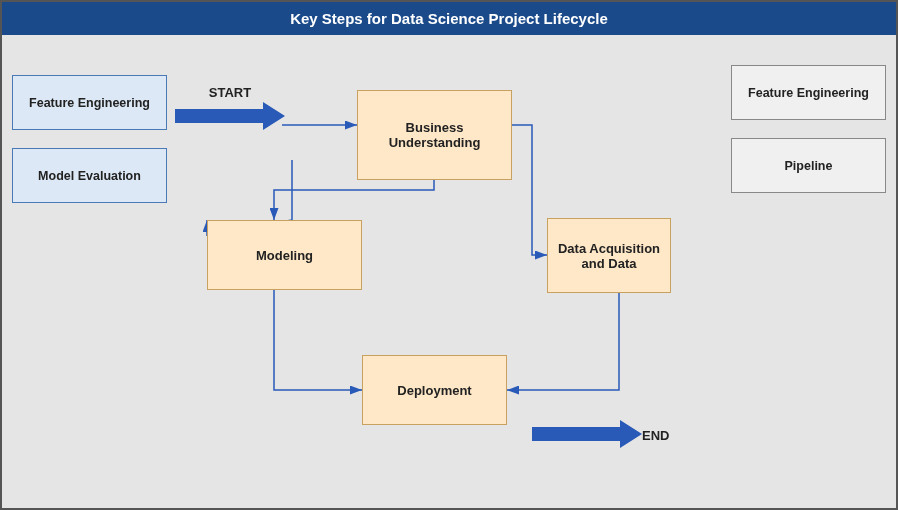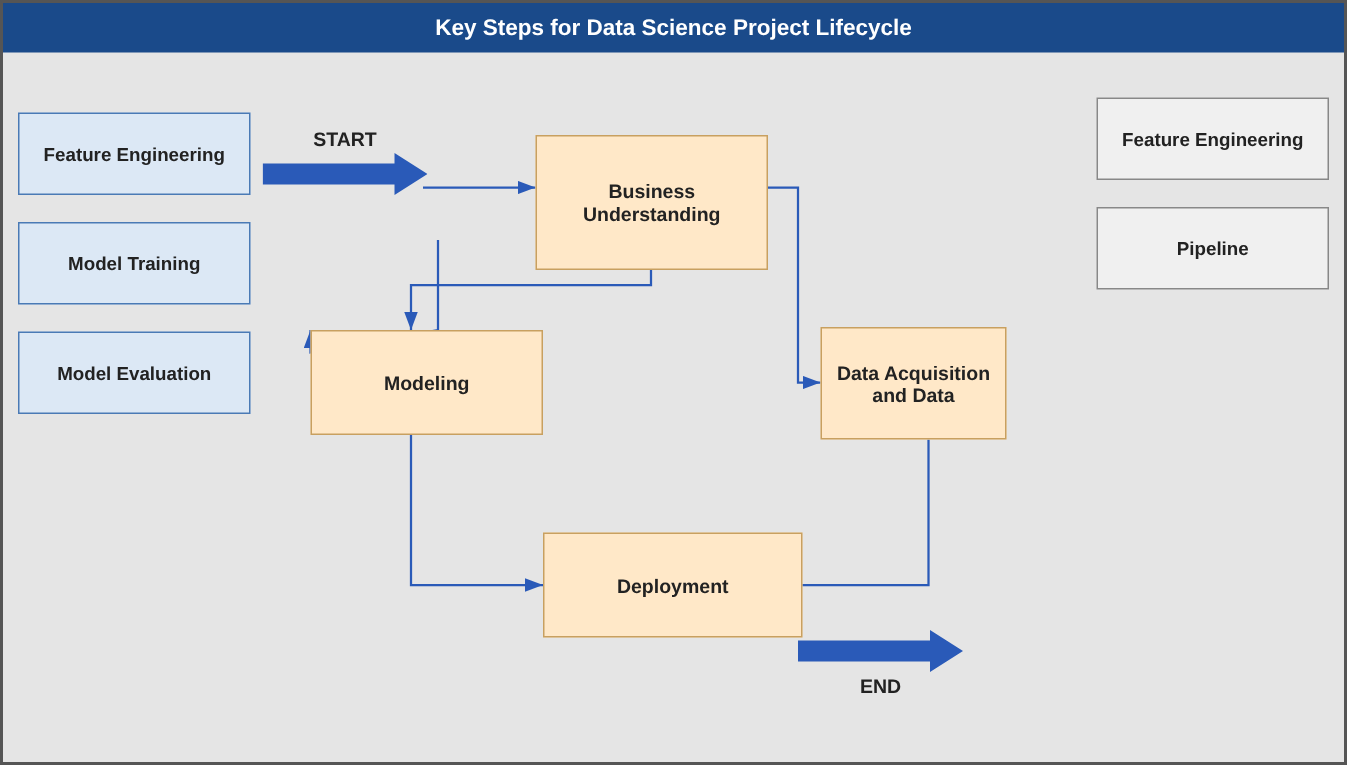--- a/index.html
+++ b/index.html
@@ -112,21 +112,21 @@
     
     #data-acq {
       width: 124px;
       height: 75px;
       left: 545px;
       top: 183px;
     }
 
     
     #deployment {
-      width: 173px;
+      width: 145px;
       height: 70px;
       left: 360px;
       top: 320px;
     }
 
     
     .start-arrow {
       position: absolute;
       left: 173px;
       top: 50px;
@@ -146,21 +146,21 @@
       background: #2a5ab8;
       clip-path: polygon(0 25%, 80% 25%, 80% 0%, 100% 50%, 80% 100%, 80% 75%, 0 75%);
     }
 
     
     .end-arrow-container {
       position: absolute;
       left: 530px;
       top: 385px;
       display: flex;
-      flex-direction: column;
+      flex-direction: row;
       align-items: center;
     }
     .end-label {
       font-size: 13px;
       font-weight: bold;
       color: #222;
       margin-top: 2px;
     }
     .arrow-right-blue-end {
       width: 110px;
@@ -215,23 +215,20 @@
     <div class="start-arrow">
       <span class="start-label">START</span>
       <div class="arrow-right-blue"></div>
     </div>
 
     <div class="left-col">
       <div class="left-box">
         <span>Feature Engineering</span>
       </div>
       <div class="left-box">
-        <span>Model Training</span>
-      </div>
-      <div class="left-box">
         <span>Model Evaluation</span>
       </div>
     </div>
 
     <div class="flow-box-orange" id="biz-understanding">
       <span>Business Understanding</span>
     </div>
 
     <div class="flow-box-orange" id="modeling">
       <span>Modeling</span>

